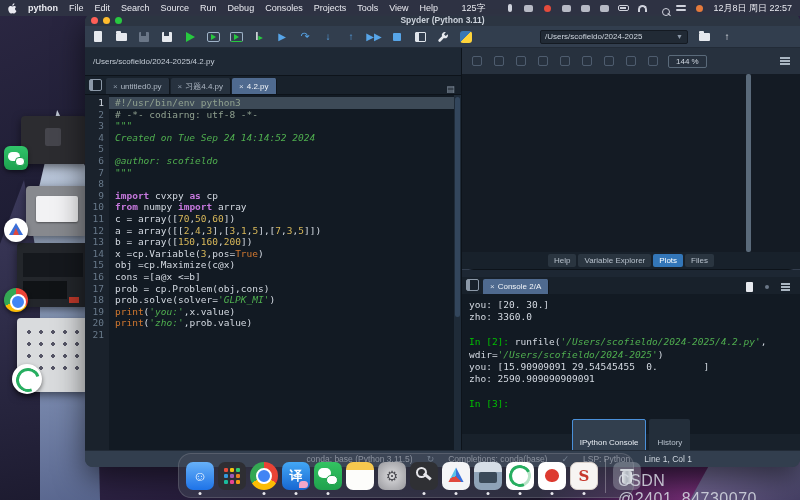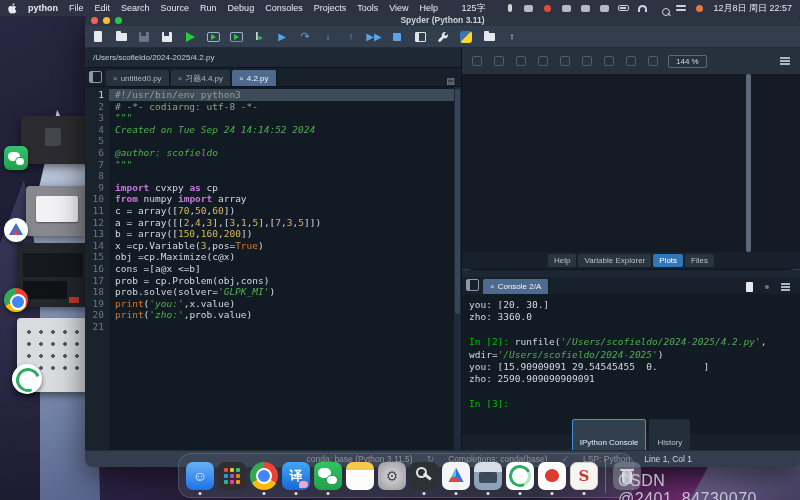--- a/index.html
+++ b/index.html
@@ -104,21 +104,21 @@
   .sh-max::after { content:""; position:absolute; left:0; top:0; bottom:0; width:3px; background:#dfe4ea; }
   .sh-pylogo { width:12px; height:12px; border-radius:3px; background:linear-gradient(135deg,#3a78b5 0 50%,#ffd43b 50% 100%); }
   #path-box { margin-left:58px; width:148px; height:14px; background:#212a35; border:1px solid #141a22;
     border-radius:2px; color:#cfd6df; font-size:8px; display:flex; align-items:center; padding:0 4px; }
   #path-box .caret { margin-left:auto; color:#8c99a8; font-size:7px; }
 
   #main { flex:1 1 auto; display:flex; min-height:0; }
 
   
   #editor-pane { width:377px; flex:0 0 auto; display:flex; flex-direction:column; border-right:1px solid #0d131a; background:#121a23; }
-  #breadcrumb { height:20px; background:#1e2834; color:#c4ccd6; font-size:8px; display:flex; align-items:center; padding:0 8px; border-bottom:1px solid #0d131a; flex:0 0 auto; }
+  #breadcrumb { height:28px; background:#1e2834; color:#c4ccd6; font-size:8px; display:flex; align-items:center; padding:0 8px; border-bottom:1px solid #0d131a; flex:0 0 auto; }
   #tabbar { height:19px; background:#18212b; display:flex; align-items:flex-end; padding-left:2px; border-bottom:1px solid #0d131a; flex:0 0 auto; }
   .pane-btn { width:13px; height:12px; border:1.2px solid #8c99a8; border-radius:2px; margin:0 4px 3px 2px; position:relative; flex:0 0 auto; }
   .pane-btn::after { content:""; position:absolute; left:0; top:0; bottom:0; width:3px; background:#8c99a8; }
   .etab { height:16px; display:flex; align-items:center; gap:3px; padding:0 7px; font-size:8px;
     color:#aeb8c4; background:#27323f; border-right:1px solid #10161d; border-radius:2px 2px 0 0; margin-right:1px; }
   .etab.active { background:#4f6a8f; color:#f2f5f9; }
   .etab .x { color:#8c99a8; font-size:8px; }
   .etab.active .x { color:#d7dee8; }
   #tabbar .tab-list-btn { margin-left:auto; margin-right:6px; color:#8c99a8; font-size:9px; }
 
@@ -363,20 +363,24 @@
           <span class="sh-max"></span>
         </span>
       <span class="ti" data-name="preferences-wrench-icon">
         <svg width="12" height="12" viewBox="0 0 12 12">
             <path fill="#e6e9ee" d="M10.8 3.2a3 3 0 0 1-3.9 3.9L3.6 10.4a1.3 1.3 0 0 1-1.9-1.9l3.3-3.3a3 3 0 0 1 3.9-3.9L7 3.2l1.7 1.7 2.1-1.7z"></path>
           </svg>
       </span>
       <span class="ti" data-name="python-logo-icon">
           <span class="sh-pylogo"></span>
         </span>
+      <div id="path-box" data-name="working-directory-combobox">
+        <span data-name="working-directory-value">/Users/scofieldo/2024-2025</span>
+        <span class="caret" data-name="chevron-down-icon">▼</span>
+      </div>
       <span class="ti" data-name="browse-directory-icon">
           <span class="sh-folder"></span>
         </span>
       <span class="ti" data-name="parent-directory-icon">
           <span style="color:#e6e9ee;font-size:10px;">↑</span>
         </span>
     </div>
 
     <div id="main" data-name="main-area">
 

